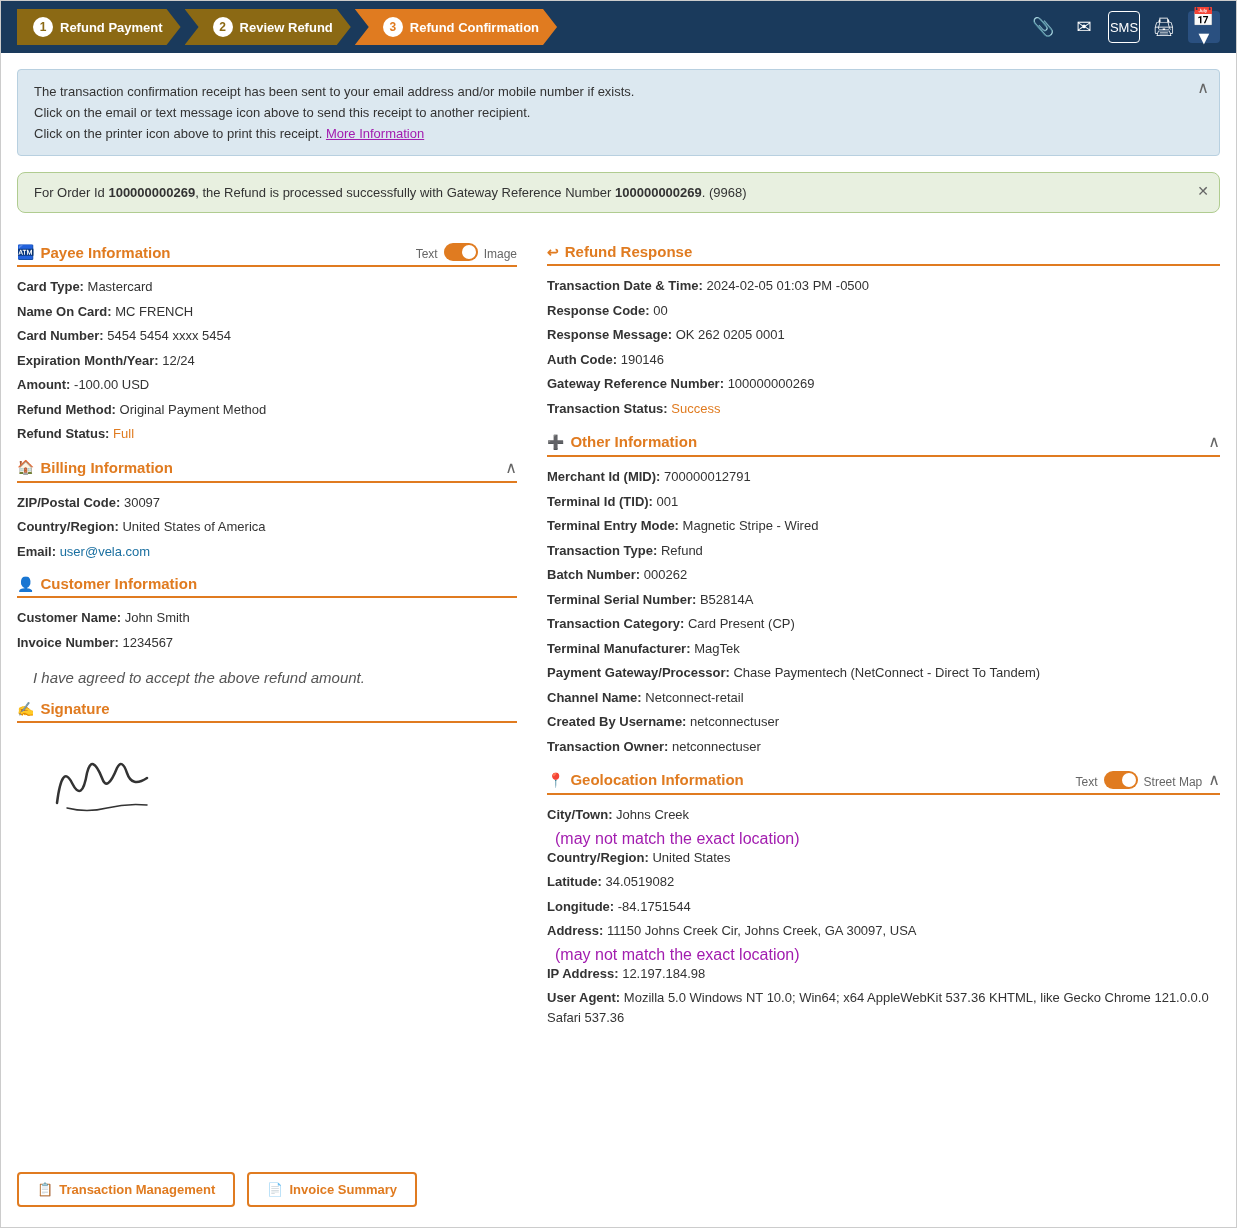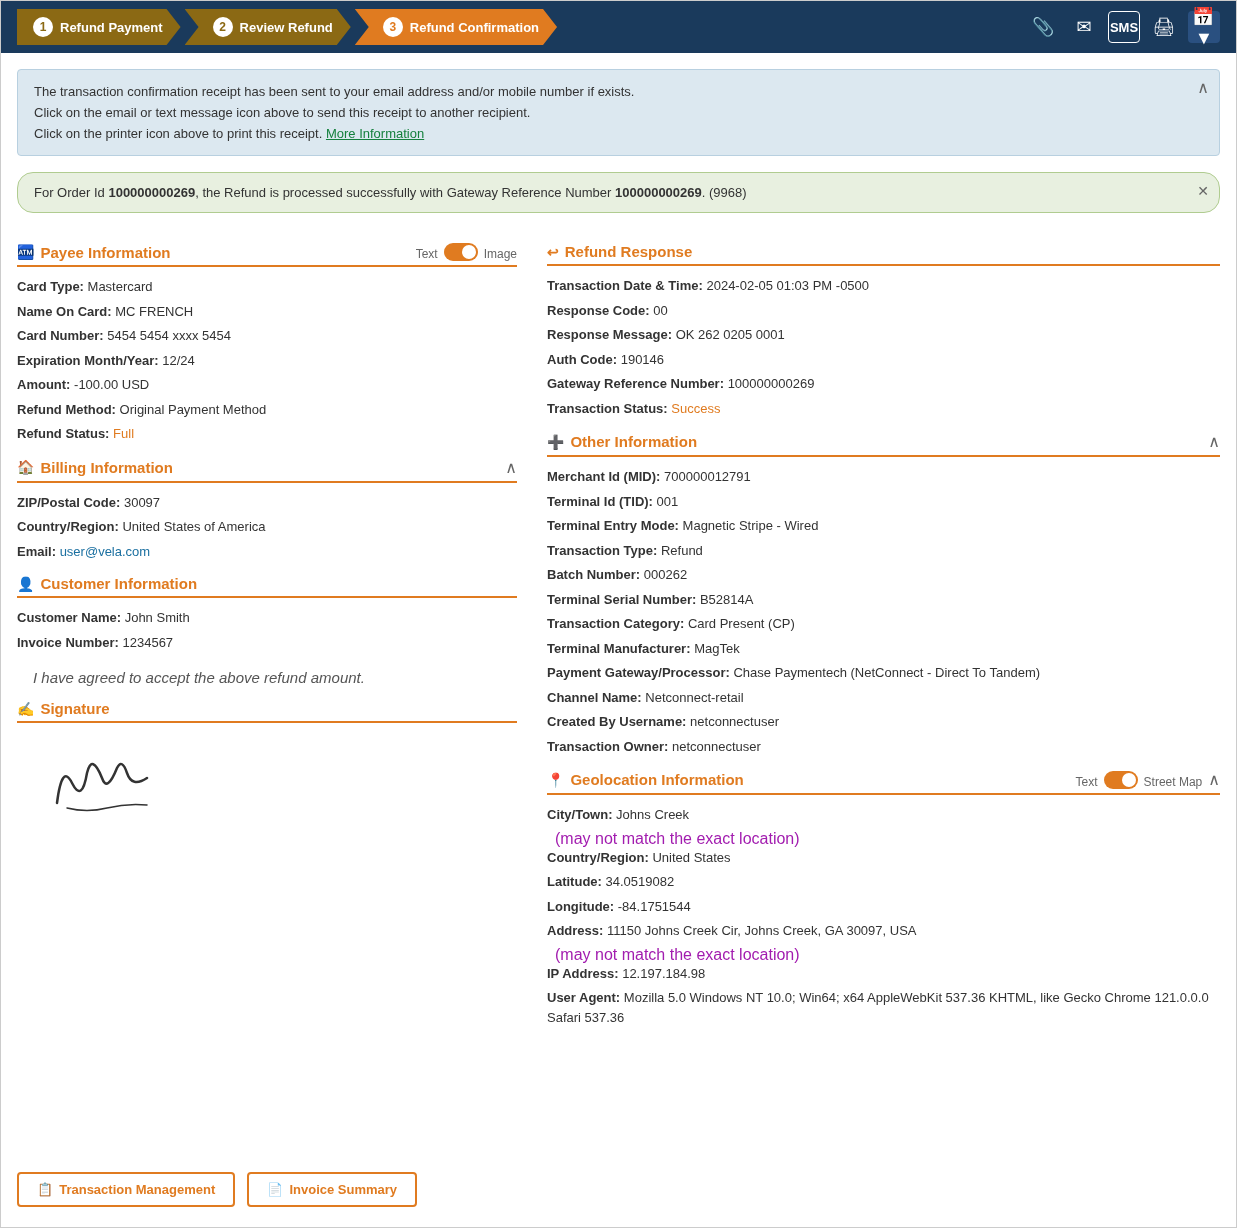--- a/index.html
+++ b/index.html
@@ -96,39 +96,39 @@
     .info-box {
       background: #dce8f0;
       border: 1px solid #b8d0e0;
       margin: 16px;
       padding: 14px 16px;
       border-radius: 4px;
       position: relative;
     }
     .info-box p { margin-bottom: 6px; font-size: 13px; color: #333; }
     .info-box p:last-child { margin-bottom: 0; }
-    .info-box a { color: #15803d; text-decoration: underline; }
+    .info-box a { color: #a21caf; text-decoration: underline; }
     .collapse-btn {
       position: absolute;
       top: 8px;
       right: 10px;
       background: none;
       border: none;
       cursor: pointer;
       font-size: 16px;
       color: #666;
     }
 
     
     .success-msg {
       background: #e8f0e0;
       border: 1px solid #b0cc90;
       margin: 0 16px 16px 16px;
       padding: 12px 36px 12px 16px;
-      border-radius: 16px;
+      border-radius: 8px;
       font-size: 13px;
       color: #333;
       position: relative;
     }
     .success-msg strong { font-weight: bold; }
     .success-msg .close-x {
       position: absolute;
       right: 10px;
       top: 10px;
       background: none;
@@ -316,21 +316,21 @@
         <span>Review Refund</span>
       </div>
       <div class="step step-active">
         <span class="step-number">3</span>
         <span>Refund Confirmation</span>
       </div>
     </div>
     <div class="top-icons">
       <button class="top-icon-btn" title="Attachment">📎</button>
       <button class="top-icon-btn" title="Email">✉</button>
-      <button class="top-icon-btn" title="SMS" style="font-size:13px; font-weight:bold; border:1px solid #fff; border-radius:4px; padding:2px 4px;">SMS</button>
+      <button class="top-icon-btn" title="SMS" style="font-size:13px; font-weight:normal; border:1px solid #fff; border-radius:4px; padding:2px 4px;">SMS</button>
       <button class="top-icon-btn" title="Print">🖨</button>
       <button class="top-icon-btn calendar-btn" title="Calendar">📅 ▼</button>
     </div>
   </div>
 
   <div class="info-box">
     <button class="collapse-btn">∧</button>
     <p>The transaction confirmation receipt has been sent to your email address and/or mobile number if exists.</p>
     <p>Click on the email or text message icon above to send this receipt to another recipient.</p>
     <p>

